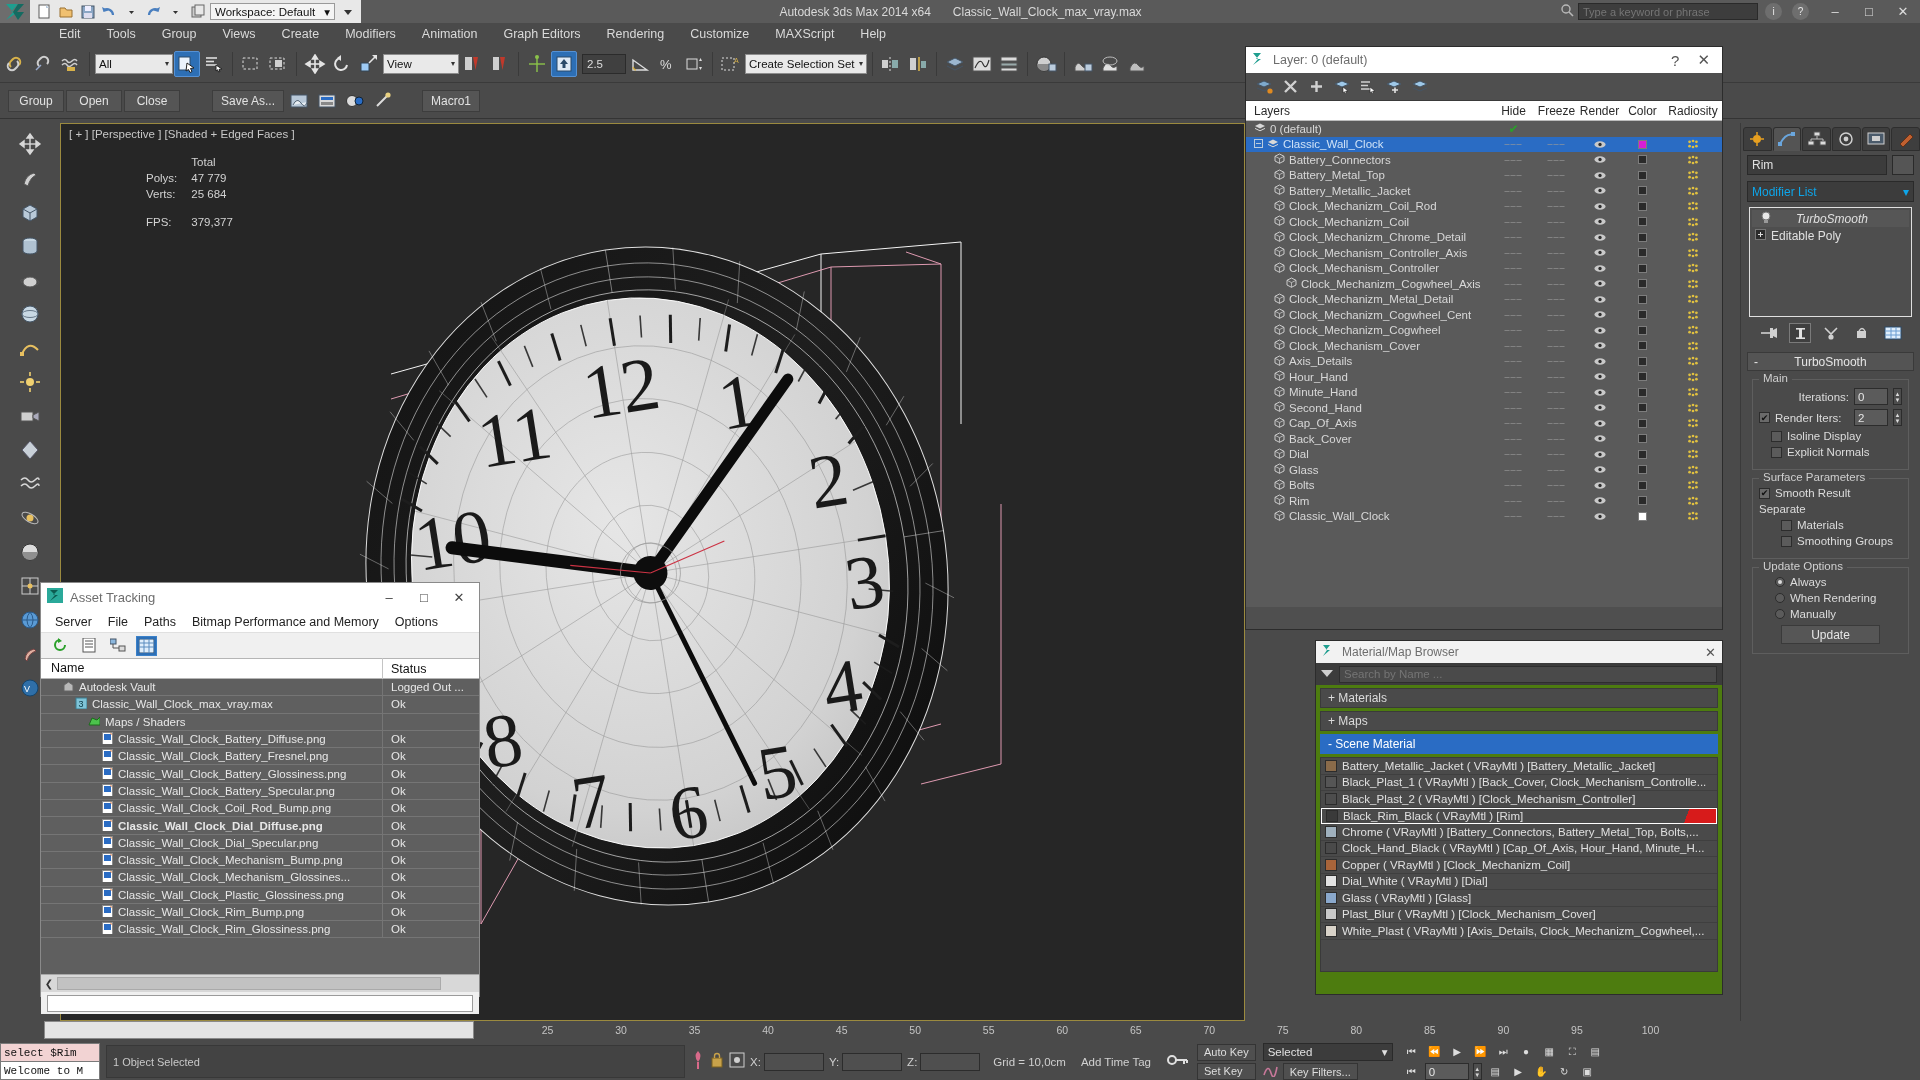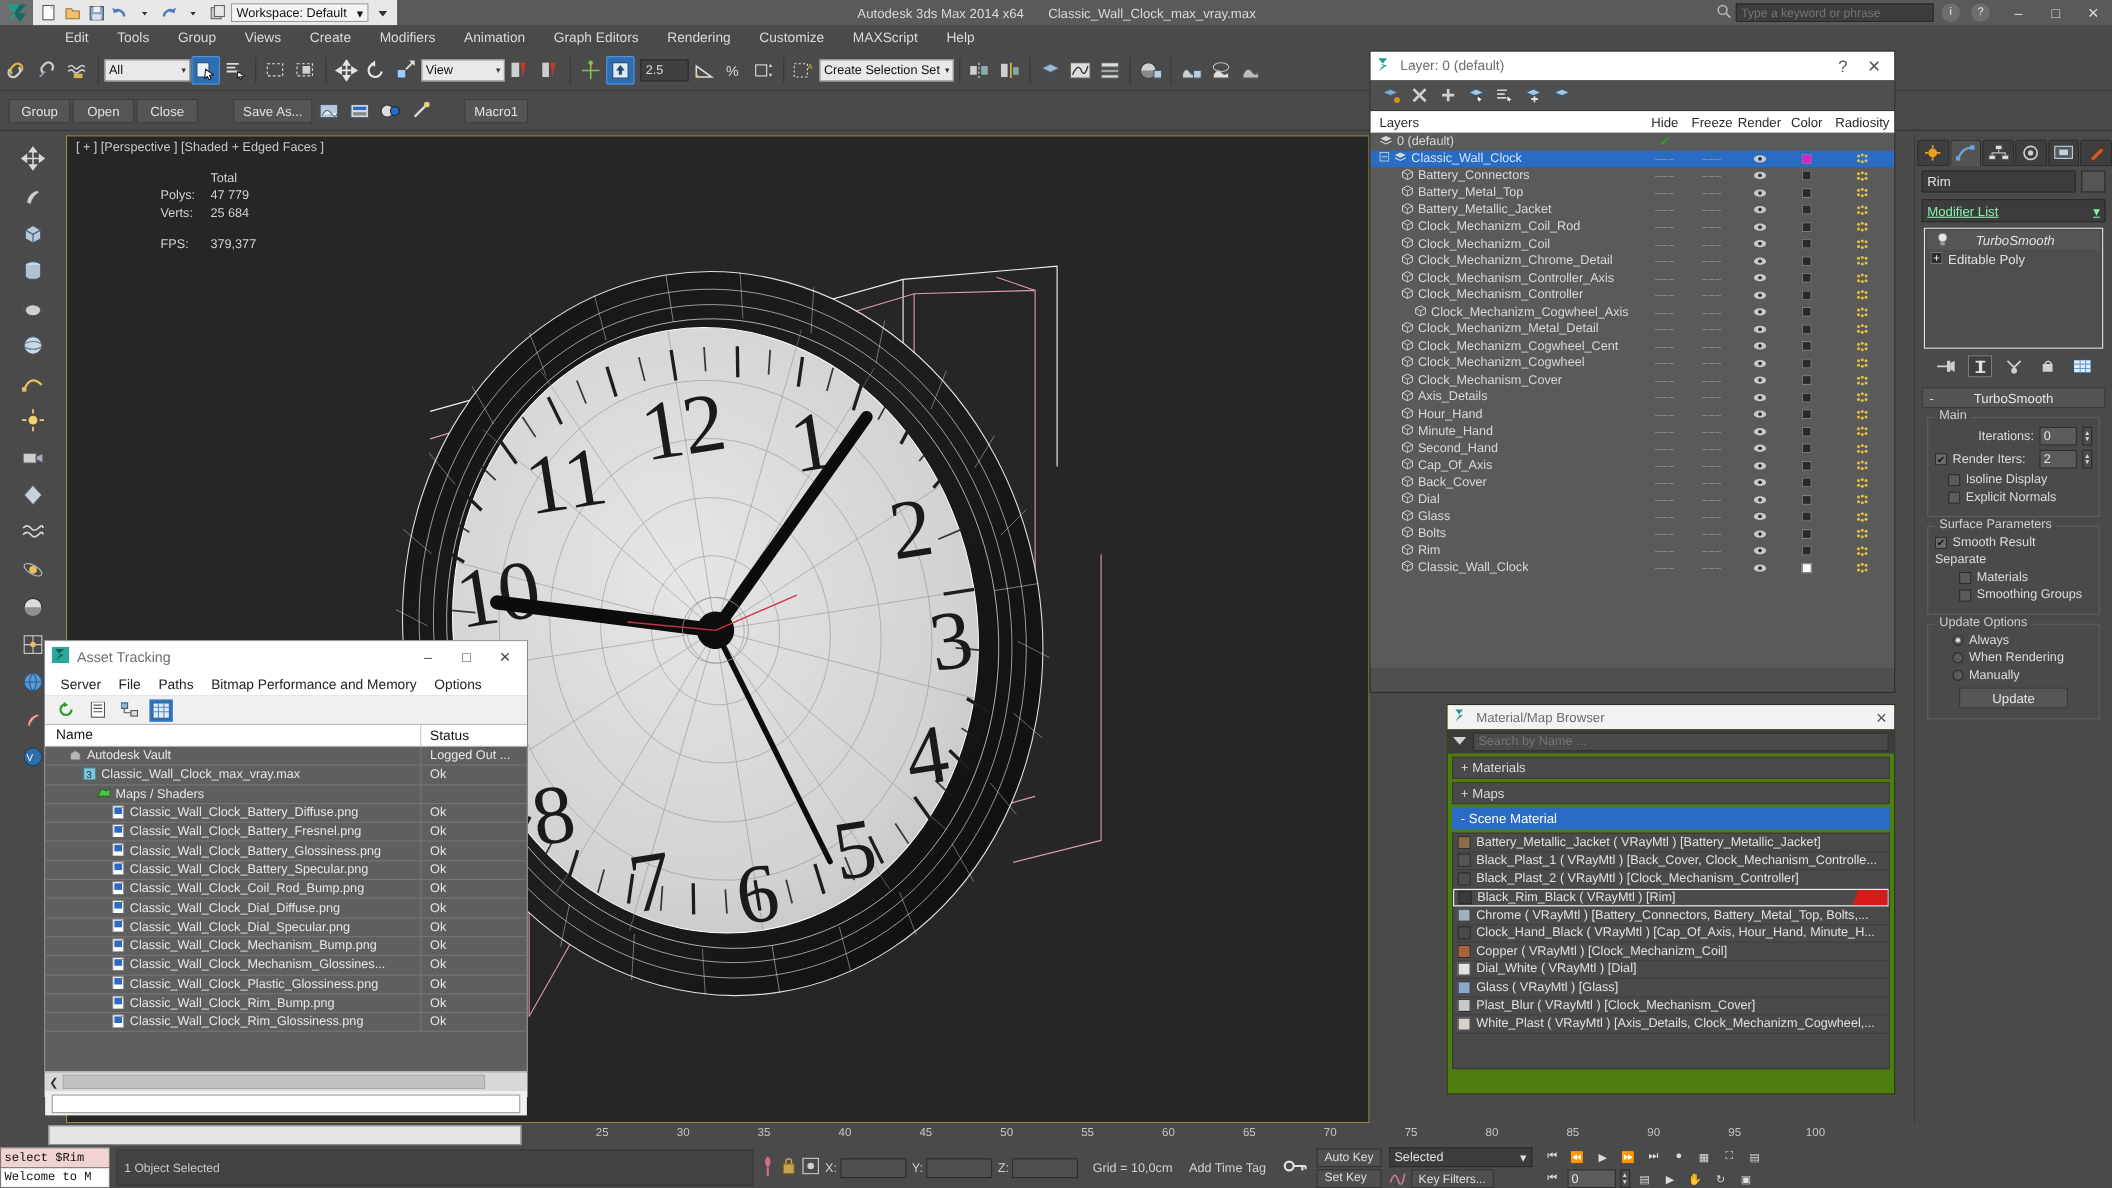--- a/index.html
+++ b/index.html
@@ -213,21 +213,21 @@
   }
   #cp-tabs{height:28px;display:flex;align-items:flex-end;padding-left:2px;gap:1px;background:#4a4a4a;}
   .cpt{width:29px;height:24px;background:#3e3e3e;border:1px solid #2e2e2e;
     display:flex;align-items:center;justify-content:center;border-radius:3px 3px 0 0;}
   .cpt.active{background:#545454;border-bottom-color:#545454;}
   #cp-name{height:24px;display:flex;align-items:center;gap:5px;padding:0 6px;margin-top:2px;}
   #cp-name .nmfield{flex:1;height:20px;background:#3c3c3c;border:1px solid #2a2a2a;color:#e0e0e0;
     font-size:12px;display:flex;align-items:center;padding:0 4px;}
   #cp-name .clr{width:22px;height:20px;background:#555;border:1px solid #2a2a2a;}
   #cp-modlist{margin:4px 6px 0;height:21px;background:#3c3c3c;border:1px solid #2a2a2a;
-    display:flex;align-items:center;justify-content:space-between;padding:0 4px;color:#86efac;font-size:12px;text-decoration:underline;}
+    display:flex;align-items:center;justify-content:space-between;padding:0 4px;color:#0ea5e9;font-size:12px;}
   #cp-stack{margin:5px 8px 0;height:110px;background:#4e4e4e;border:1px solid #e0e0e0;padding:2px;}
   .mrowi{height:17px;display:flex;align-items:center;gap:5px;font-size:12px;color:#e0e0e0;padding-left:3px;}
   .mrowi.italic{font-style:italic;justify-content:center;background:#565656;}
   #cp-stackbtns{height:26px;display:flex;align-items:center;justify-content:center;gap:9px;margin-top:3px;}
   .sbtn{width:22px;height:20px;display:flex;align-items:center;justify-content:center;}
   .sbtn.box{border:1px solid #7a7a7a;background:#3f3f3f;}
   .rollup{margin:6px 6px 0;}
   .rollhdr{height:19px;background:#545454;border:1px solid #3a3a3a;display:flex;align-items:center;
     justify-content:center;position:relative;font-size:12px;color:#e6e6e6;}
   .rollhdr .mn{position:absolute;left:6px;}
@@ -244,21 +244,21 @@
     display:flex;align-items:center;justify-content:center;font-size:9px;color:#111;}
   .rd{width:10px;height:10px;border-radius:50%;border:1px solid #2c2c2c;background:#5b5b5b;
     display:flex;align-items:center;justify-content:center;}
   .rd .dot{width:4px;height:4px;border-radius:50%;background:#ddd;}
   .ubtn{height:19px;margin:5px 22px 2px;background:#565656;border:1px solid #3a3a3a;
     display:flex;align-items:center;justify-content:center;font-size:12px;color:#e6e6e6;}
 
   
   #trackbar{
     position:absolute;left:0;top:1021px;width:1724px;height:22px;background:#4a4a4a;
-    display:flex;align-items:center;
+    display:flex;align-items:flex-start;
   }
   #tb-slider{height:18px;margin-left:44px;width:430px;background:#e4e4e4;border:1px solid #8a8a8a;}
   #tb-ruler{flex:1;height:22px;position:relative;}
   .tick{position:absolute;top:3px;font-size:10.5px;color:#c4c4c4;transform:translateX(-50%);}
 
   
   #statusbar{
     position:absolute;left:0;top:1043px;width:1920px;height:37px;background:#4a4a4a;
     display:flex;align-items:stretch;
   }
@@ -2122,21 +2122,21 @@
           <span><svg class="aico" width="13" height="13">
               <rect x="1.5" y="0.5" width="10" height="12" fill="#ffffff" stroke="#8a8a8a"></rect>
               <rect x="3" y="2" width="7" height="6" fill="#2a6cc4"></rect>
               <path d="M9.5 0.5 L11.5 2.5 L9.5 2.5 Z" fill="#e07a3a"></path>
             </svg></span>
           <span>Classic_Wall_Clock_Coil_Rod_Bump.png</span>
         </div>
         <div class="as">Ok</div>
       </div>
       <div class="arow">
-        <div class="an" style="padding-left: 60px;">
+        <div class="an" style="padding-left: 60px; font-weight: bold;">
           <span><svg class="aico" width="13" height="13">
               <rect x="1.5" y="0.5" width="10" height="12" fill="#ffffff" stroke="#8a8a8a"></rect>
               <rect x="3" y="2" width="7" height="6" fill="#2a6cc4"></rect>
               <path d="M9.5 0.5 L11.5 2.5 L9.5 2.5 Z" fill="#e07a3a"></path>
             </svg></span>
           <span>Classic_Wall_Clock_Dial_Diffuse.png</span>
         </div>
         <div class="as">Ok</div>
       </div>
       <div class="arow">

